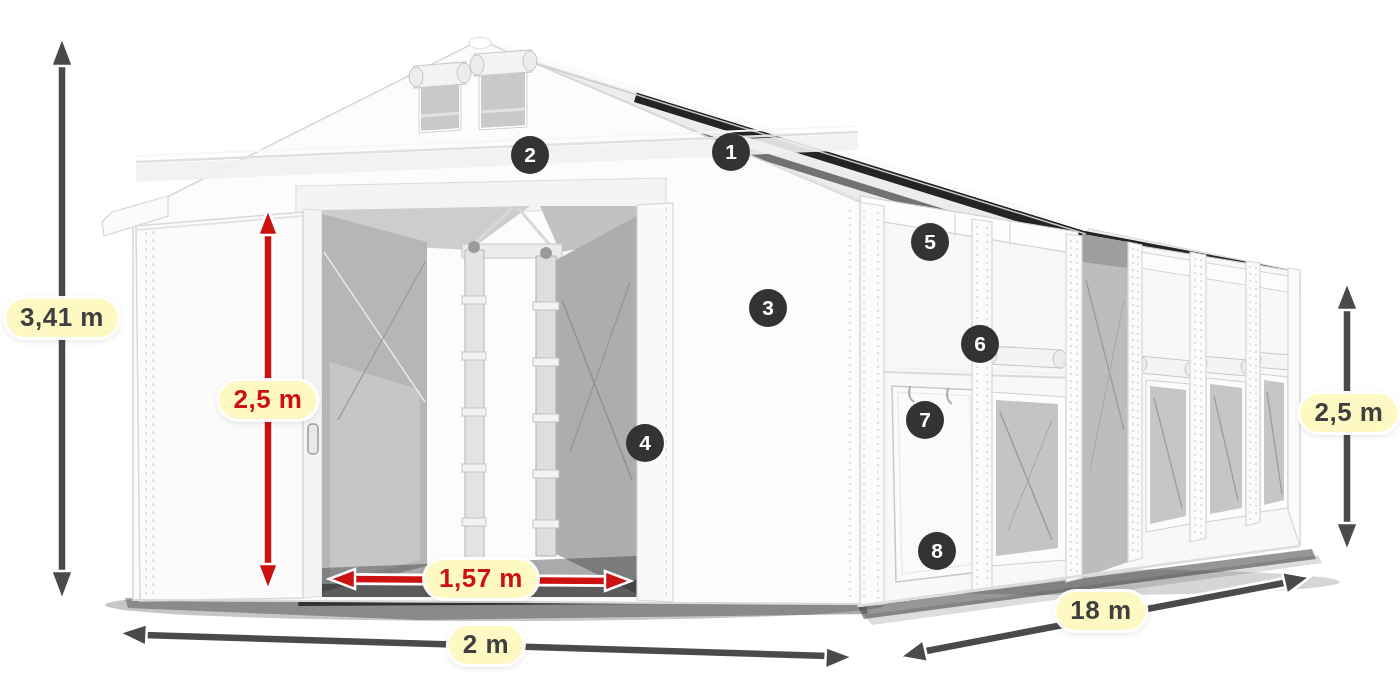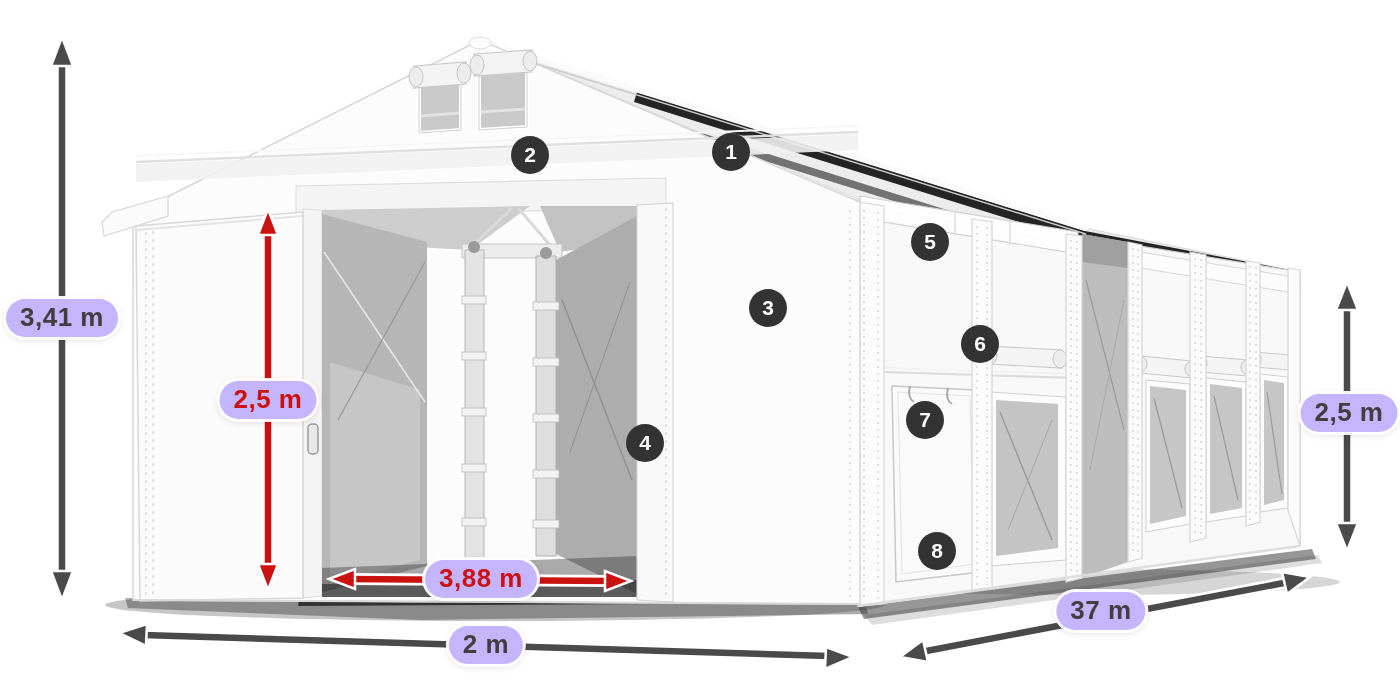--- a/index.html
+++ b/index.html
@@ -3,21 +3,21 @@
 <meta charset="utf-8">
 <style>
   html,body{margin:0;padding:0;background:#ffffff;}
   .stage{
     position:relative;width:1400px;height:700px;background:#ffffff;
     font-family:"Liberation Sans",sans-serif;overflow:hidden;
   }
   .stage svg{position:absolute;left:0;top:0;}
   .pill{
     position:absolute;transform:translate(-50%,-50%);
-    background:#c4b5fd;border-radius:20px;padding:4px 14px;
+    background:#fef9c3;border-radius:20px;padding:4px 14px;
     font-size:26px;font-weight:bold;color:#3f3f3f;line-height:1.15;
     white-space:nowrap;letter-spacing:.5px;
     box-shadow:0 0 0 3px rgba(255,255,255,.95),0 2px 8px rgba(0,0,0,.18);
   }
   .pill.red{color:#cc1111;}
   .badge{
     position:absolute;transform:translate(-50%,-50%);
     width:38px;height:38px;border-radius:50%;background:#333333;color:#ffffff;
     font-size:21px;font-weight:bold;display:flex;align-items:center;justify-content:center;
   }
@@ -260,23 +260,23 @@
         <line x1="1347" y1="303" x2="1347" y2="530" stroke="#ffffff" stroke-width="12"></line>
         <line x1="1347" y1="303" x2="1347" y2="530" stroke="#4a4a4a" stroke-width="6.5"></line>
         <polygon points="1347,282 1336,310 1358,310" fill="#4a4a4a" stroke="#ffffff" stroke-width="2.5"></polygon>
         <polygon points="1347,551 1336,523 1358,523" fill="#4a4a4a" stroke="#ffffff" stroke-width="2.5"></polygon>
       </g>
     </g>
   </svg>
 
   <div class="pill" style="left:62px;top:318px;">3,41 m</div>
   <div class="pill red" style="left:268px;top:400px;">2,5 m</div>
-  <div class="pill red" style="left:481px;top:579px;">3,88 m</div>
+  <div class="pill red" style="left:481px;top:579px;">1,57 m</div>
   <div class="pill" style="left:486px;top:645px;">2 m</div>
-  <div class="pill" style="left:1101px;top:611px;">37 m</div>
+  <div class="pill" style="left:1101px;top:611px;">18 m</div>
   <div class="pill" style="left:1349px;top:413px;">2,5 m</div>
 
   <div class="badge" style="left:731px;top:152px;">1</div>
   <div class="badge" style="left:530px;top:155px;">2</div>
   <div class="badge" style="left:768px;top:308px;">3</div>
   <div class="badge" style="left:645px;top:443px;">4</div>
   <div class="badge" style="left:930px;top:242px;">5</div>
   <div class="badge" style="left:980px;top:344px;">6</div>
   <div class="badge" style="left:925px;top:420px;">7</div>
   <div class="badge" style="left:937px;top:551px;">8</div>

